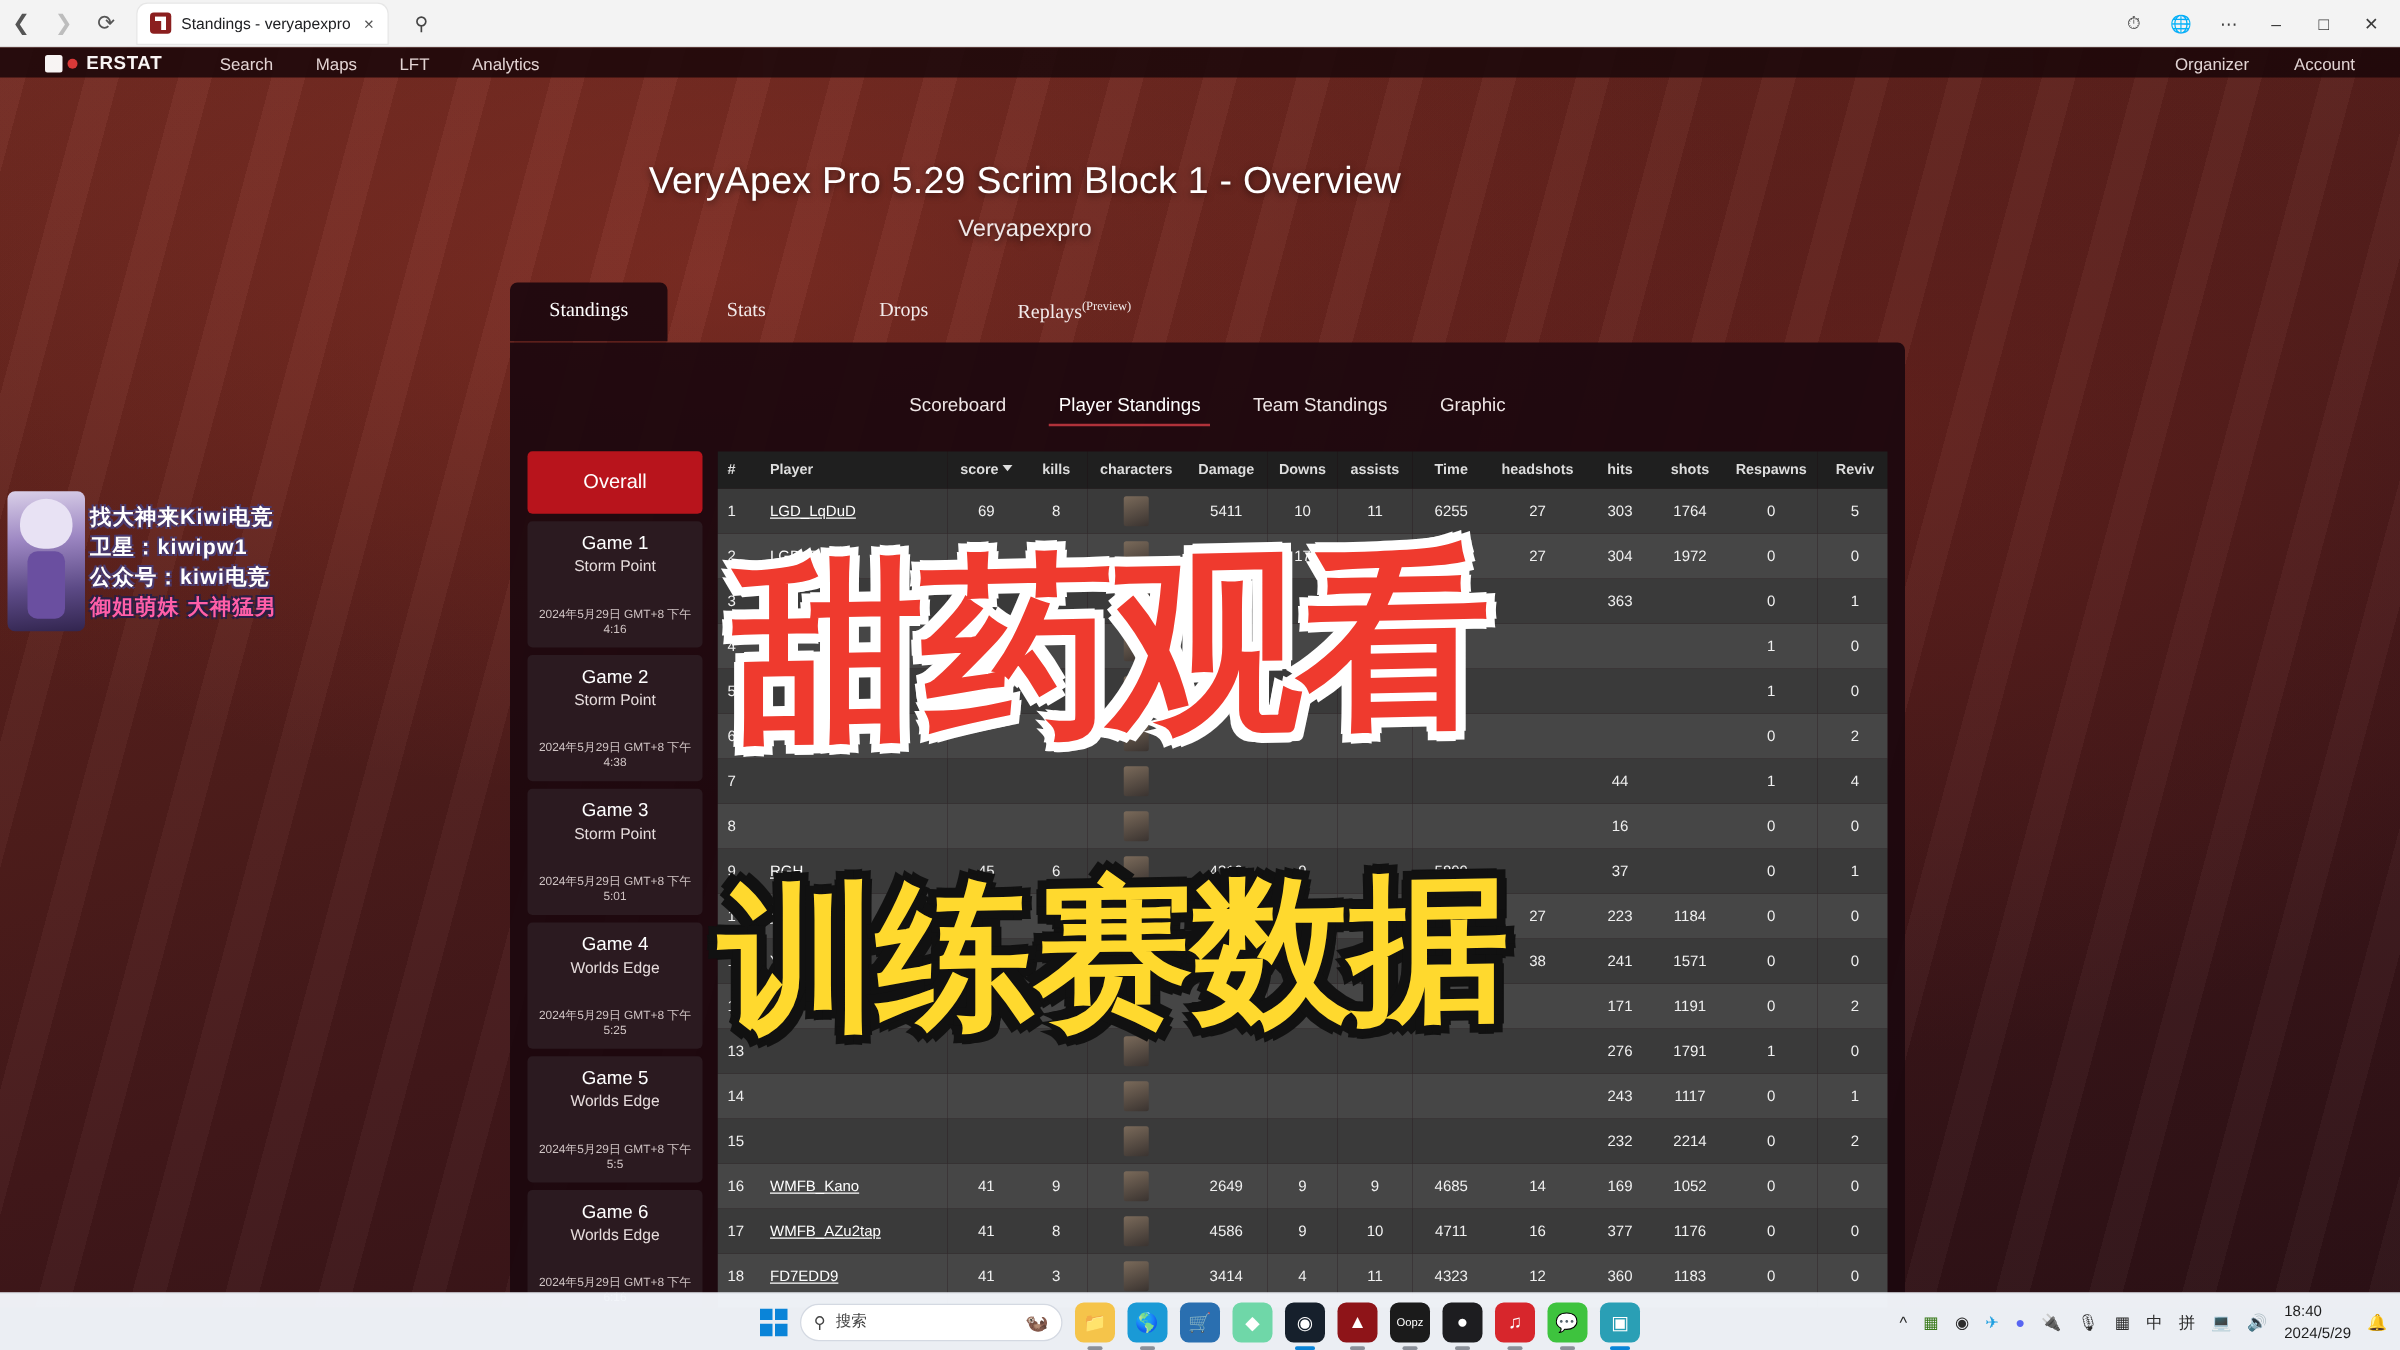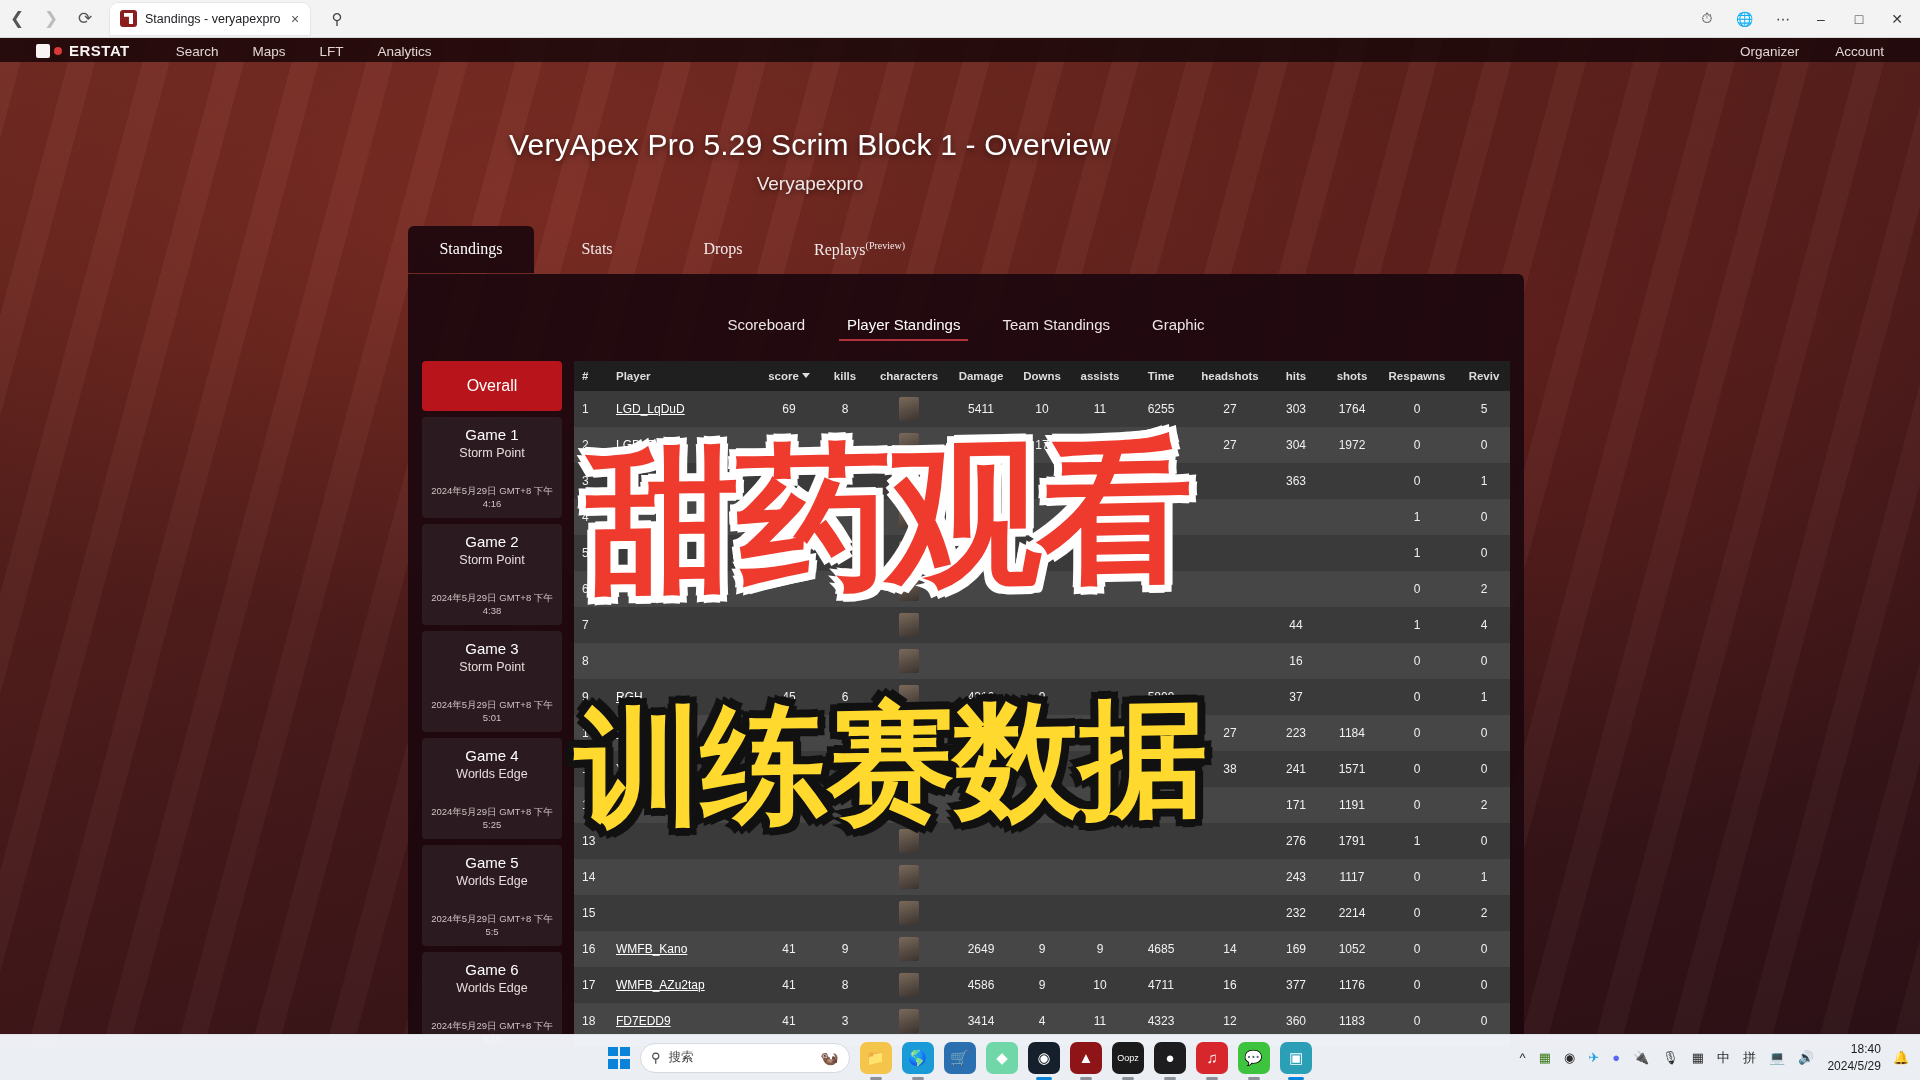--- a/index.html
+++ b/index.html
@@ -76,21 +76,21 @@
   }
   .brand { display:flex; align-items:center; gap:7px; font-size:15px; font-weight:700; color:#fff; letter-spacing:.5px; }
   .brand-mark { width:14px; height:14px; background:#fff; border-radius:2px; }
   .brand-dot { width:8px; height:8px; background:#e03a3a; border-radius:50%; margin-left:-3px;}
   .site-nav .nav-links { display:flex; gap:34px; margin-left: 46px; }
   .site-nav .nav-links span { font-size: 13.5px; color:#e9dede; }
   .site-nav .nav-right { margin-left:auto; display:flex; gap:36px; }
   .site-nav .nav-right span { font-size: 13.5px; color:#e9dede; }
 
   
-  .title-wrap { position:absolute; left:8px; top:90px; width:1604px; text-align:center; z-index:3; }
+  .title-wrap { position:absolute; left:18px; top:90px; width:1604px; text-align:center; z-index:3; }
   .page-title { font-size: 30px; color:#fff; font-weight: 400; letter-spacing:.2px;
                 text-shadow: 0 2px 6px rgba(0,0,0,.55); }
   .page-subtitle { font-size: 19px; color:#f0e8e8; margin-top: 11px; font-weight: 400;
                 text-shadow: 0 2px 5px rgba(0,0,0,.5); }
 
   
   .main-tabs { position:absolute; left:408px; top:188px; display:flex; z-index:3; }
   .main-tab {
     padding: 14px 28px; font-size: 16px; color:#f2eaea; position:relative;
     min-width: 126px; text-align:center;font-family:Liberation Serif, serif;
@@ -220,21 +220,21 @@
   .tb-search .mag { font-size: 13px; color:#444; }
   .tb-search .ph { font-size: 12.5px; color:#444; flex: 1 1 auto; }
   .tb-search .otter { font-size: 15px; }
   .tb-icon { width: 32px; height: 32px; border-radius: 7px; position:relative;
              display:flex; align-items:center; justify-content:center; font-size: 15px; color:#fff; }
   .tb-icon.run::after { content:""; position:absolute; bottom:-6px; left:50%; transform:translateX(-50%);
              width: 12px; height: 3px; border-radius:2px; background:#8b9099; }
   .tb-icon.act::after { background:#0a84d8; width:16px; }
   .tray { position:absolute; right: 10px; display:flex; align-items:center; gap: 13px; }
   .tray .ti { font-size: 13px; color:#2c2c2c; }
-  .tray .tc { font-size: 12px; color:#1c1c1c; line-height: 1.35; text-align:right; }
+  .tray .tc { font-size: 12px; color:#1c1c1c; line-height: 1.35; }
 </style>
 </head>
 <body>
 
 <div class="browser-chrome">
   <div class="nav-btn">❮</div>
   <div class="nav-btn disabled">❯</div>
   <div class="nav-btn">⟳</div>
   <div class="tab">
     <span class="tab-favicon"></span>
@@ -751,20 +751,29 @@
                 <td>0</td>
                 <td>0</td>
               </tr>
             </tbody>
         </table>
       </div>
 
     </div>
   </div>
 
+  <div class="overlay-badge">
+    <div class="ob-avatar"></div>
+    <div class="ob-lines">
+      <div class="ob-line">找大神来Kiwi电竞</div>
+      <div class="ob-line">卫星：kiwipw1</div>
+      <div class="ob-line">公众号：kiwi电竞</div>
+      <div class="ob-line pink">御姐萌妹 大神猛男</div>
+    </div>
+  </div>
 
   <div class="big-red">甜药观看</div>
   <div class="big-yellow">训练赛数据</div>
 
 </div>
 
 <div class="taskbar">
   <div class="tb-center">
     <div class="win-logo">
         <i></i>

